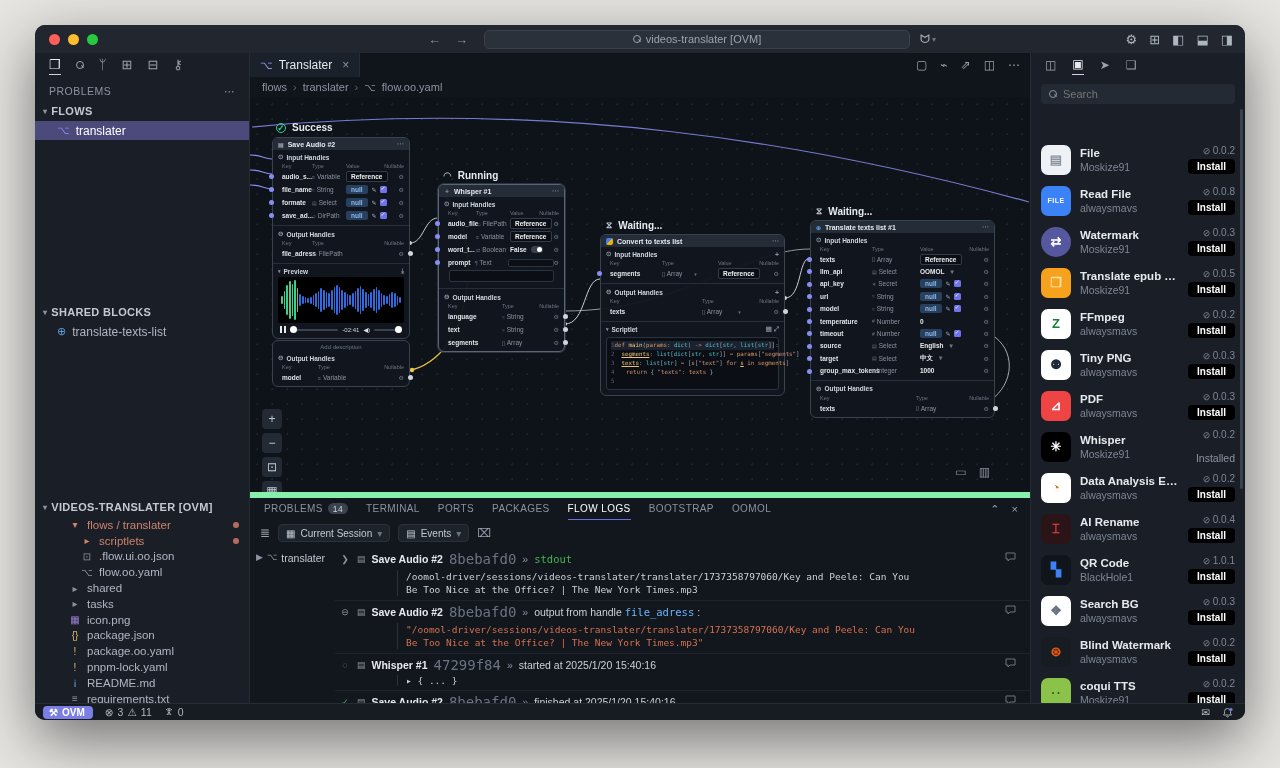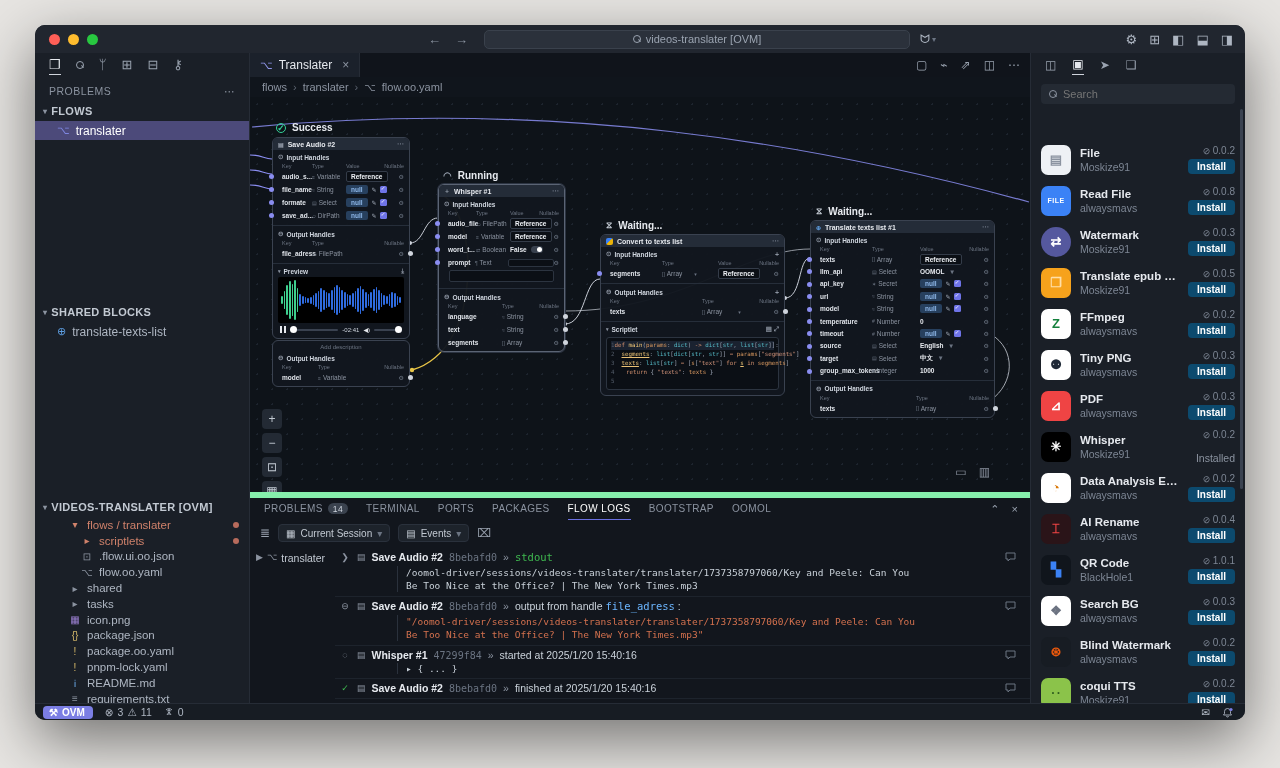--- a/index.html
+++ b/index.html
@@ -145,21 +145,21 @@
   .logwrap { position:absolute; top:48px; bottom:0; left:0; right:0; display:flex; }
   .logtree { width:85px; padding:6px 0 0 6px; color:#c2c9d2; font-size:10.5px; display:flex; gap:4px; align-items:flex-start; }
   .logtree .ti { color:#8b93a0; font-size:9px; }
   .logs { flex:1; overflow:hidden; padding-top:2px; }
   .lentry { border-bottom:1px solid #1d232c; padding:3px 0 4px 0; position:relative; }
   .lhead { display:flex; align-items:center; gap:6px; padding-left:4px; font-size:10.5px; color:#c9d1d9; }
   .lhead .sico { width:12px; text-align:center; color:#8b93a0; font-size:9px; }
   .lhead .sico.ok { color:#3fb950; }
   .lhead .fico { color:#8b93a0; font-size:9px; }
   .lhead .lt { font-weight:bold; color:#e6e9ee; }
-  .lhead .hash { color:#6b7482; font-family:"DejaVu Sans Mono",monospace; font-size:10px; }
+  .lhead .hash { color:#6b7482; font-family:"DejaVu Sans Mono",monospace; font-size:14px; }
   .lhead .arr { color:#8b93a0; }
   .lp-green { color:#3fb950; font-family:"DejaVu Sans Mono",monospace; }
   .lp-code { color:#6cb6ff; font-family:"DejaVu Sans Mono",monospace; }
   .lp-plain { color:#c9d1d9; }
   .lbody { margin:3px 0 0 62px; border-left:1px solid #2a313c; padding-left:8px; font-family:"DejaVu Sans Mono",monospace; font-size:9.5px; line-height:13px; color:#c9d1d9; max-width:520px; }
   .lbody.orange { color:#d4714e; }
   .lextra { margin:2px 0 0 62px; border-left:1px solid #2a313c; padding-left:8px; font-family:"DejaVu Sans Mono",monospace; font-size:9.5px; color:#c9d1d9; }
   .cmt { position:absolute; right:14px; top:4px; color:#6b7482; }
 
   
@@ -171,21 +171,21 @@
   .store-search input { flex:1; background:transparent; border:none; outline:none; color:#c2c9d2; font-size:11px; font-family:inherit; }
   .store-list { position:absolute; top:86px; bottom:0; left:0; right:0; overflow:hidden; }
   .s-item { display:flex; align-items:center; gap:9px; padding:4px 10px; height:41px; }
   .s-ico { width:30px; height:30px; border-radius:7px; display:flex; align-items:center; justify-content:center; font-size:13px; font-weight:bold; flex:0 0 30px; overflow:hidden; }
   .s-mid { flex:1; min-width:0; }
   .s-name { color:#e6e9ee; font-size:11.5px; font-weight:bold; white-space:nowrap; overflow:hidden; text-overflow:ellipsis; }
   .s-auth { color:#7d8694; font-size:10.5px; margin-top:2px; }
   .s-right { text-align:right; flex:0 0 auto; }
   .s-ver { color:#7d8694; font-size:10px; }
   .s-ver::before { content:"⊘ "; font-size:9px; }
-  .s-btn { margin-top:3px; background:#0c4a6e; color:#fff; font-size:10px; font-weight:bold; padding:2px 9px; border-radius:4px; display:inline-block; cursor:pointer; }
+  .s-btn { margin-top:3px; background:#000000; color:#fff; font-size:10px; font-weight:bold; padding:2px 9px; border-radius:4px; display:inline-block; cursor:pointer; }
   .s-installed { margin-top:12px; color:#8b93a0; font-size:10.5px; }
   .sbar { position:absolute; right:2px; top:56px; width:3px; height:380px; background:#3a4250; border-radius:2px; }
 
   
   .statusbar { position:absolute; left:0; right:0; bottom:0; height:17px; background:#171c23; border-top:1px solid #262c36; display:flex; align-items:center; color:#aeb6c2; font-size:10.5px; }
   .ovm { margin-left:8px; background:#7b7ee4; color:#fff; border-radius:4px; padding:1px 8px 1px 6px; font-weight:bold; display:flex; gap:4px; align-items:center; font-size:10px; }
   .sb-item { margin-left:12px; display:flex; gap:4px; align-items:center; }
   .sb-right { margin-left:auto; margin-right:12px; display:flex; gap:12px; align-items:center; }
 
   

